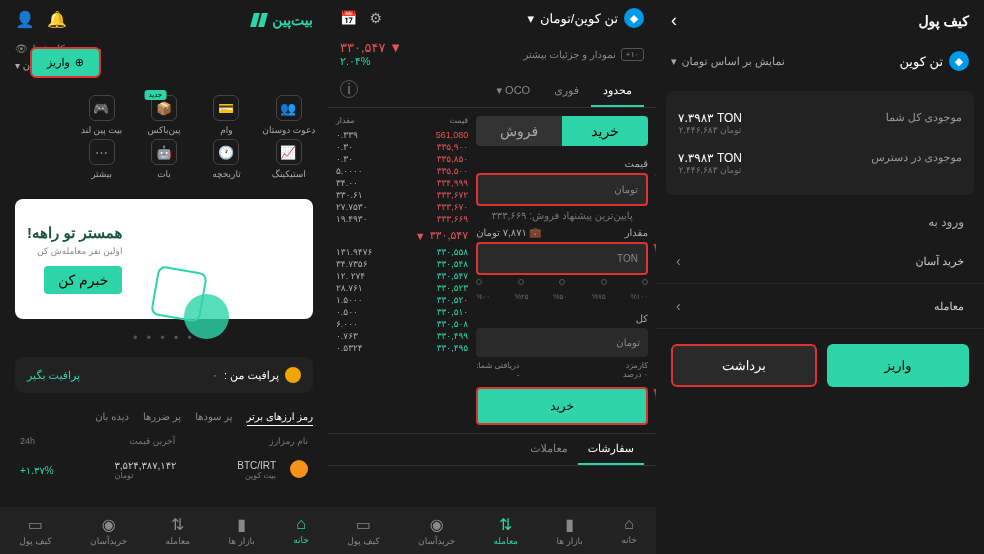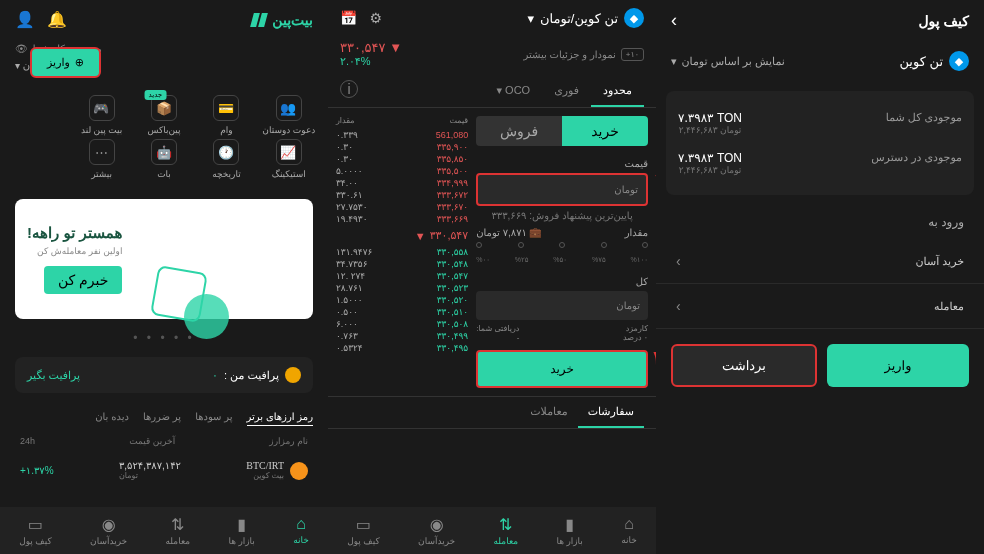--- a/index.html
+++ b/index.html
@@ -158,21 +158,21 @@
     .dots { text-align: center; padding: 4px; color: #555; font-size: 12px; letter-spacing: 3px; }
     .p3-profit { background: #222; margin: 8px 15px; border-radius: 8px; padding: 10px 12px; }
     .profit-hdr { display: flex; justify-content: space-between; align-items: center; font-size: 11px; }
     .profit-hdr .r { display: flex; align-items: center; gap: 6px; color: #fff; }
     .profit-hdr .r .c { width: 16px; height: 16px; background: #f0a500; border-radius: 50%; }
     .profit-hdr .l { color: #2dd4a7; }
     .p3-mkttabs { display: flex; padding: 10px 15px 4px; gap: 14px; font-size: 10px; color: #888; }
     .p3-mkttabs .active { color: #fff; border-bottom: 1px solid #fff; padding-bottom: 3px; }
     .p3-mkthdr { display: flex; justify-content: space-between; padding: 6px 20px; font-size: 9px; color: #777; }
     .p3-mktrow { display: flex; justify-content: space-between; align-items: center; padding: 8px 20px; }
-    .p3-mktrow .sym { display: flex; align-items: flex-end; gap: 6px; font-size: 10px; text-align: right; font-family: Liberation Serif, serif; }
+    .p3-mktrow .sym { display: flex; align-items: flex-start; gap: 14px; font-size: 10px; text-align: right; }
     .p3-mktrow .sym .ic { width: 18px; height: 18px; background: #f7931a; border-radius: 50%; }
     .p3-mktrow .sym .sub { color: #777; font-size: 8px; }
     .p3-mktrow .prc { font-size: 10px; text-align: left; direction: ltr; }
     .p3-mktrow .prc .sub { color: #777; font-size: 8px; }
     .p3-mktrow .chg { color: #2dd4a7; font-size: 10px; direction: ltr; }
     
     .bnav {
       position: absolute; bottom: 0; left: 0; right: 0;
       display: flex; justify-content: space-around; background: #222; padding: 8px 0;
     }
@@ -266,20 +266,24 @@
       <div class="formlabel">قیمت</div>
       <div class="forminput red">
         <span class="red-num">۱</span>
         <span>تومان</span>
       </div>
       <div class="lowest">پایین‌ترین پیشنهاد فروش: ۳۳۳,۶۶۹</div>
       <div class="amount-hdr">
         <span>مقدار</span>
         <span>💼 <span>۷,۸۷۱ تومان</span></span>
       </div>
+      <div class="forminput red">
+        <span class="red-num">۲</span>
+        <span>TON</span>
+      </div>
       <div class="slider-dots">
         <span></span>
           <span></span>
           <span></span>
           <span></span>
           <span></span>
       </div>
       <div class="slider">
         <span>%۰۰</span>
         <span>%۲۵</span>

